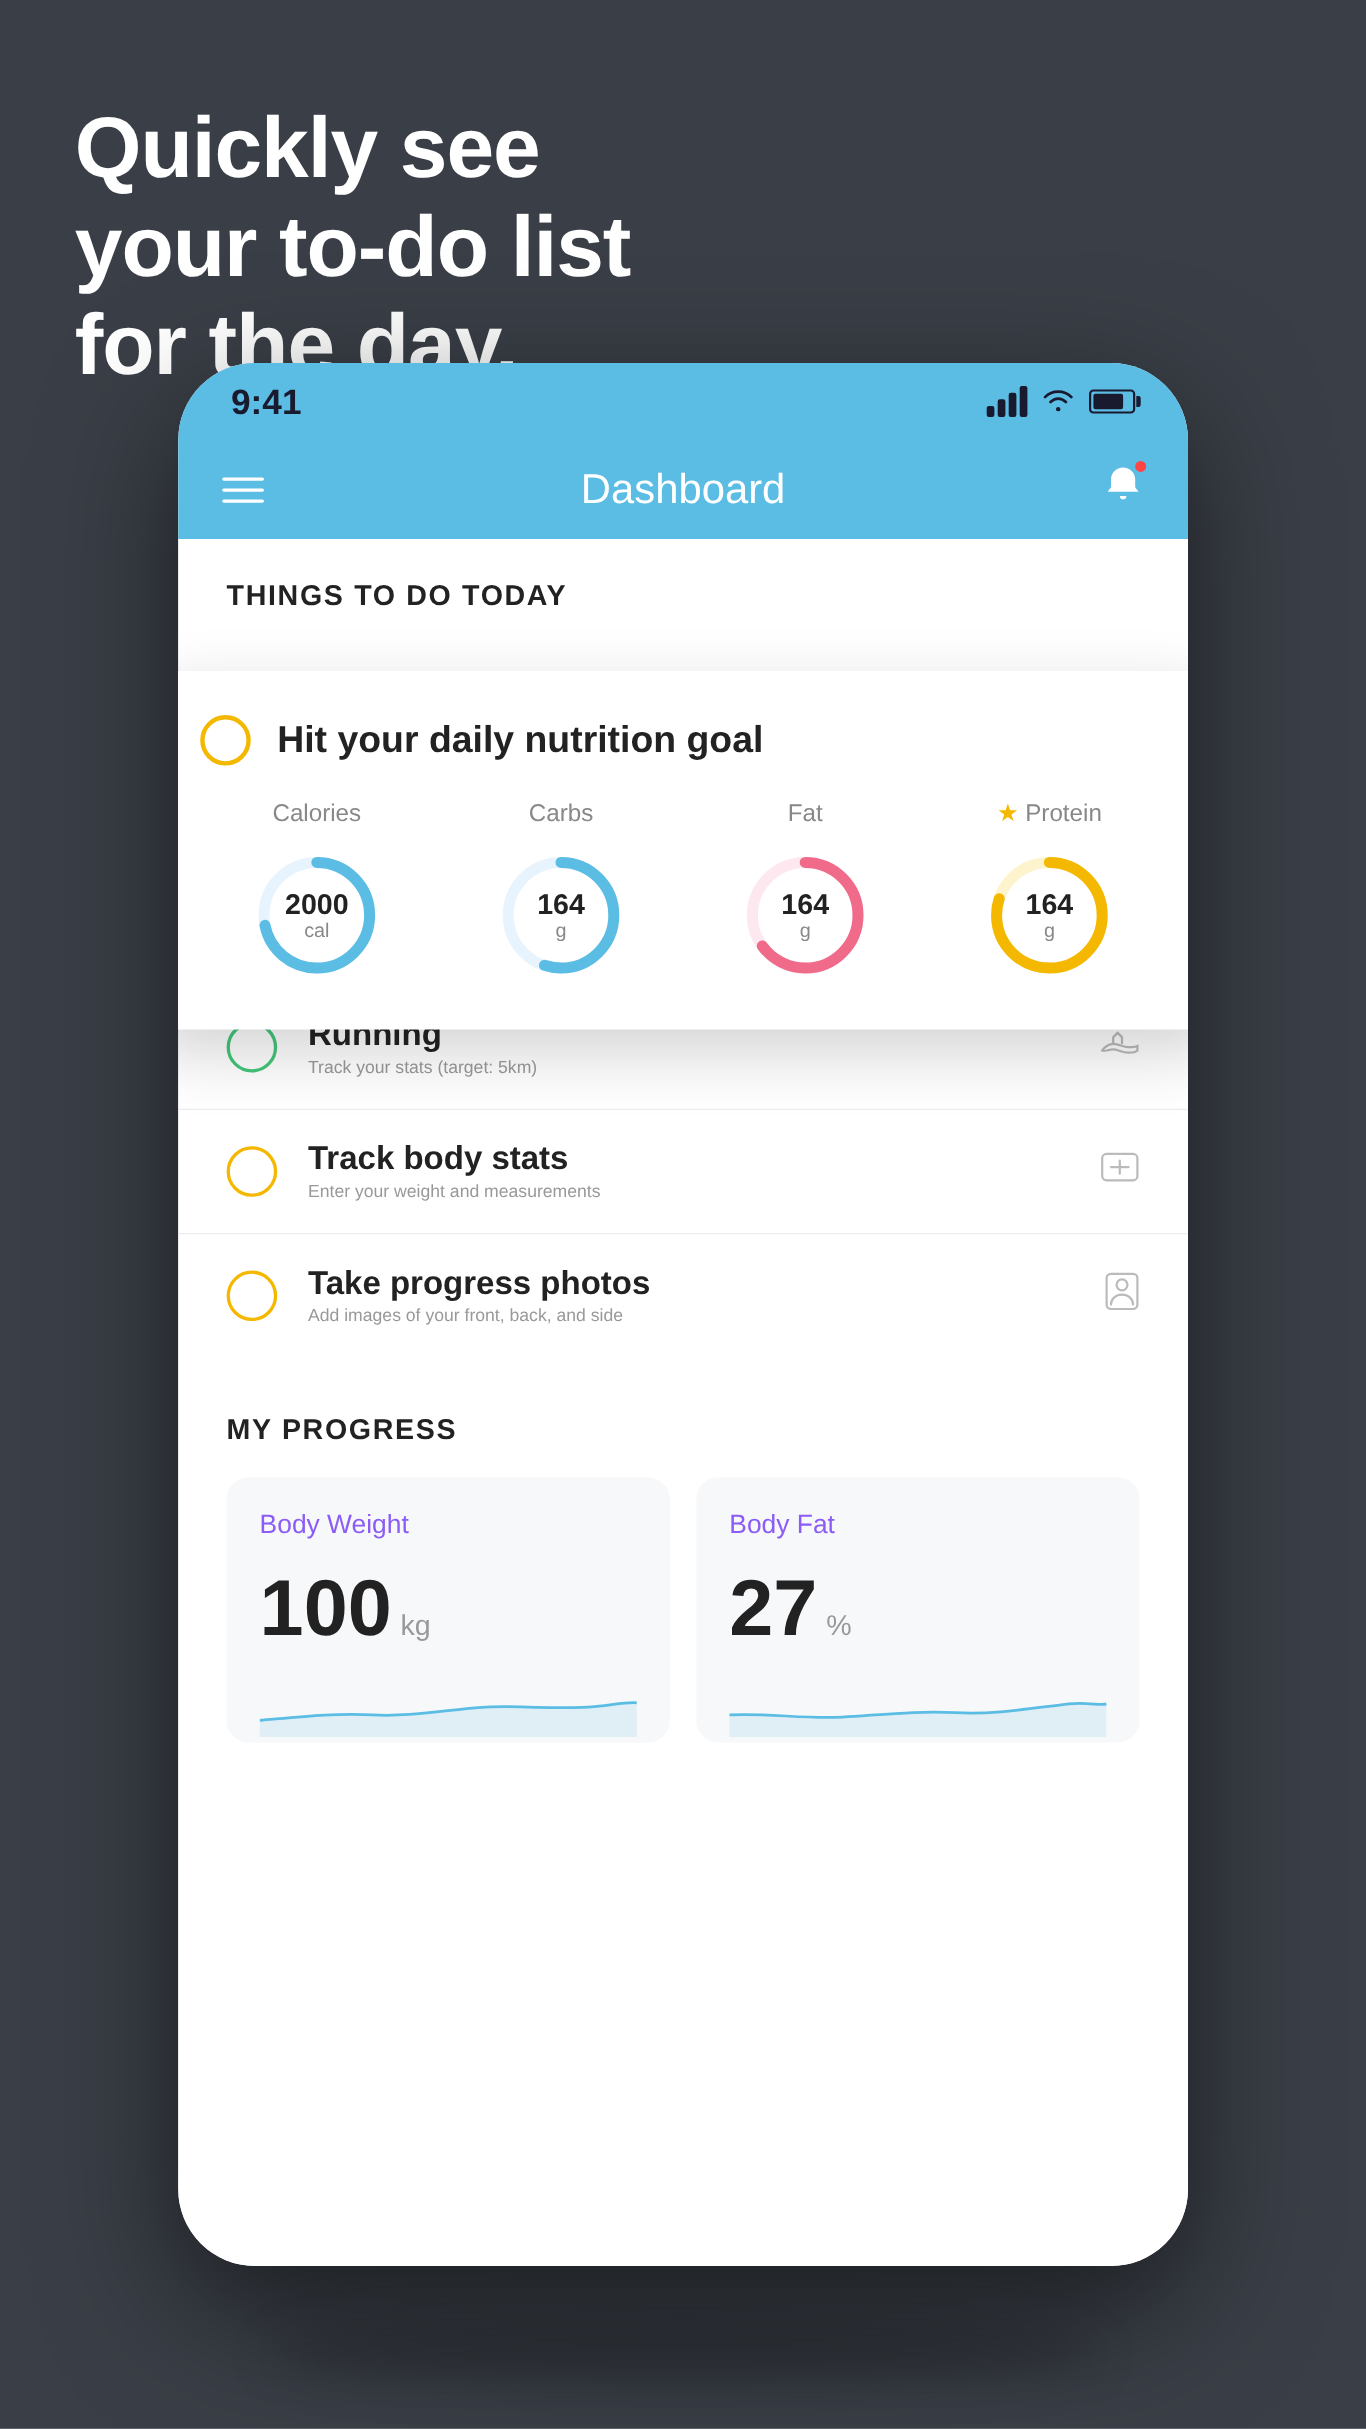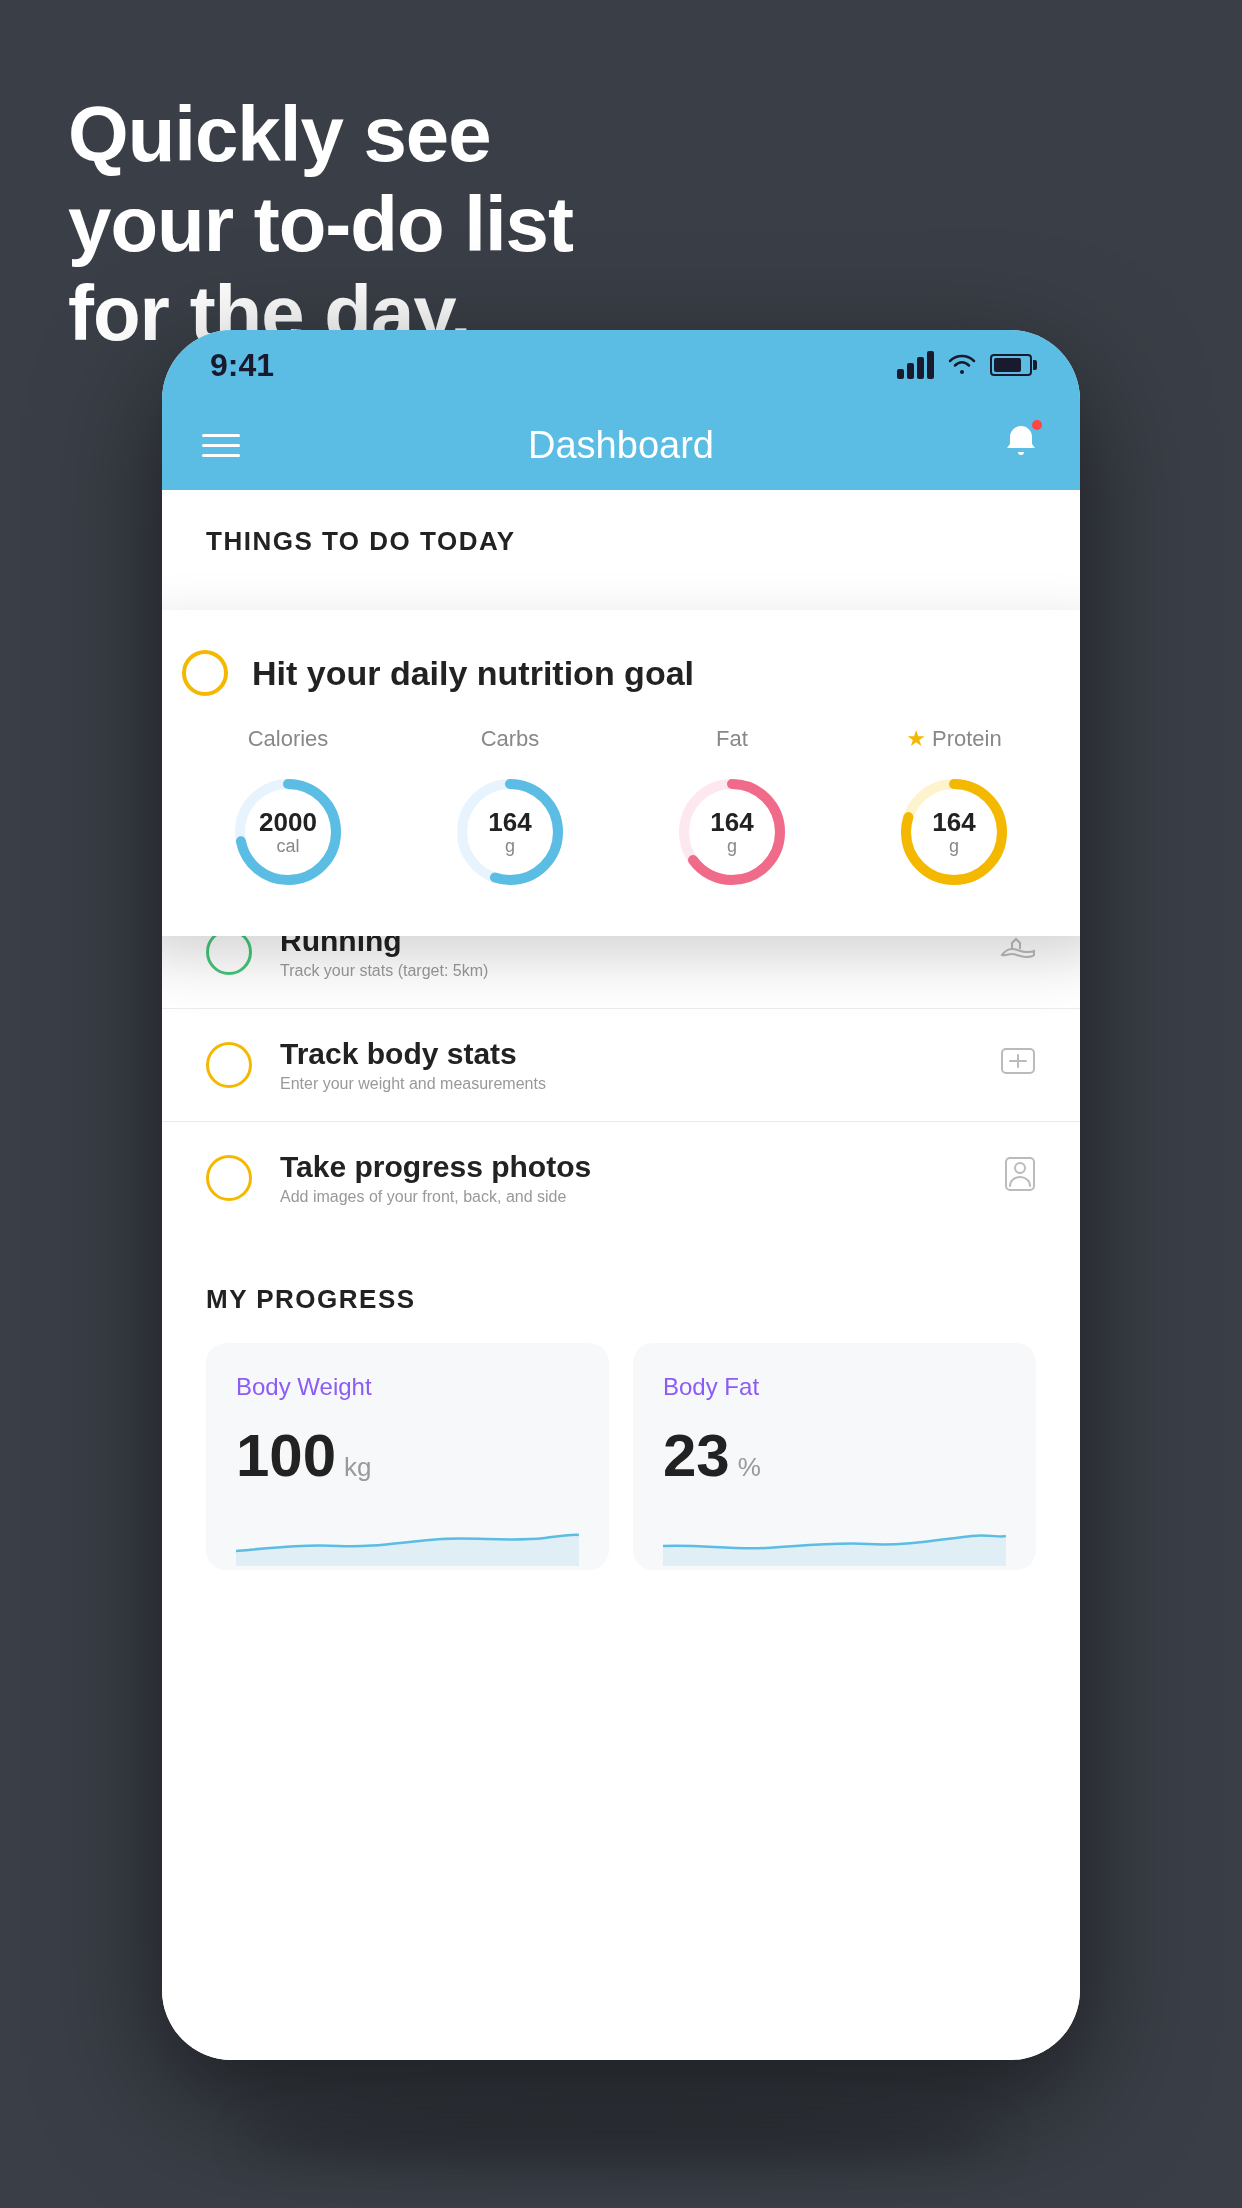--- a/index.html
+++ b/index.html
@@ -331,21 +331,21 @@
       font-weight: 500;
       margin-bottom: 20px;
     }
     .progress-value-row {
       display: flex;
       align-items: baseline;
       gap: 8px;
       margin-bottom: 16px;
     }
     .progress-value {
-      font-size: 60px;
+      font-size: 72px;
       font-weight: 700;
       color: #222;
     }
     .progress-unit {
       font-size: 26px;
       color: #999;
     }
 
     
     .sparkline {
@@ -555,21 +555,21 @@
             </div>
             <svg class="sparkline" viewBox="0 0 300 60" preserveAspectRatio="none">
               <path class="sparkline-fill" d="M0 45 C30 42, 60 38, 90 40 C120 42, 150 35, 180 33 C210 31, 240 36, 270 32 C285 30, 295 28, 300 29 L300 60 L0 60 Z"></path>
               <path class="sparkline-path" d="M0 45 C30 42, 60 38, 90 40 C120 42, 150 35, 180 33 C210 31, 240 36, 270 32 C285 30, 295 28, 300 29"></path>
             </svg>
           </div>
 
           <div class="progress-card">
             <div class="progress-card-title">Body Fat</div>
             <div class="progress-value-row">
-              <span class="progress-value">23</span>
+              <span class="progress-value">27</span>
               <span class="progress-unit">%</span>
             </div>
             <svg class="sparkline" viewBox="0 0 300 60" preserveAspectRatio="none">
               <path class="sparkline-fill" d="M0 40 C30 38, 60 44, 90 42 C120 40, 150 36, 180 38 C210 40, 240 34, 270 30 C285 28, 295 32, 300 30 L300 60 L0 60 Z"></path>
               <path class="sparkline-path" d="M0 40 C30 38, 60 44, 90 42 C120 40, 150 36, 180 38 C210 40, 240 34, 270 30 C285 28, 295 32, 300 30"></path>
             </svg>
           </div>
 
         </div>
       </div>

